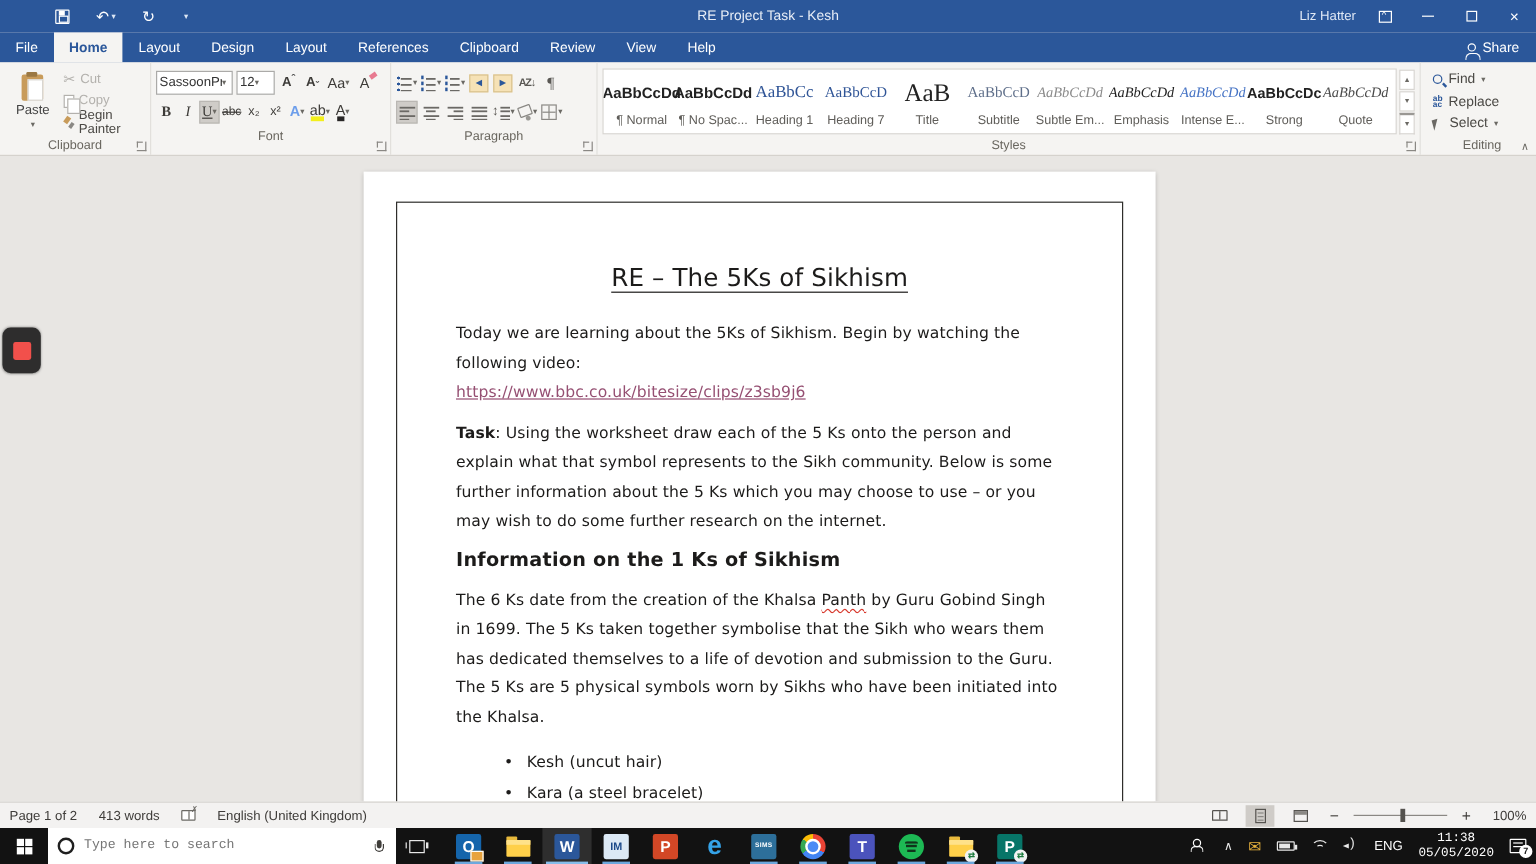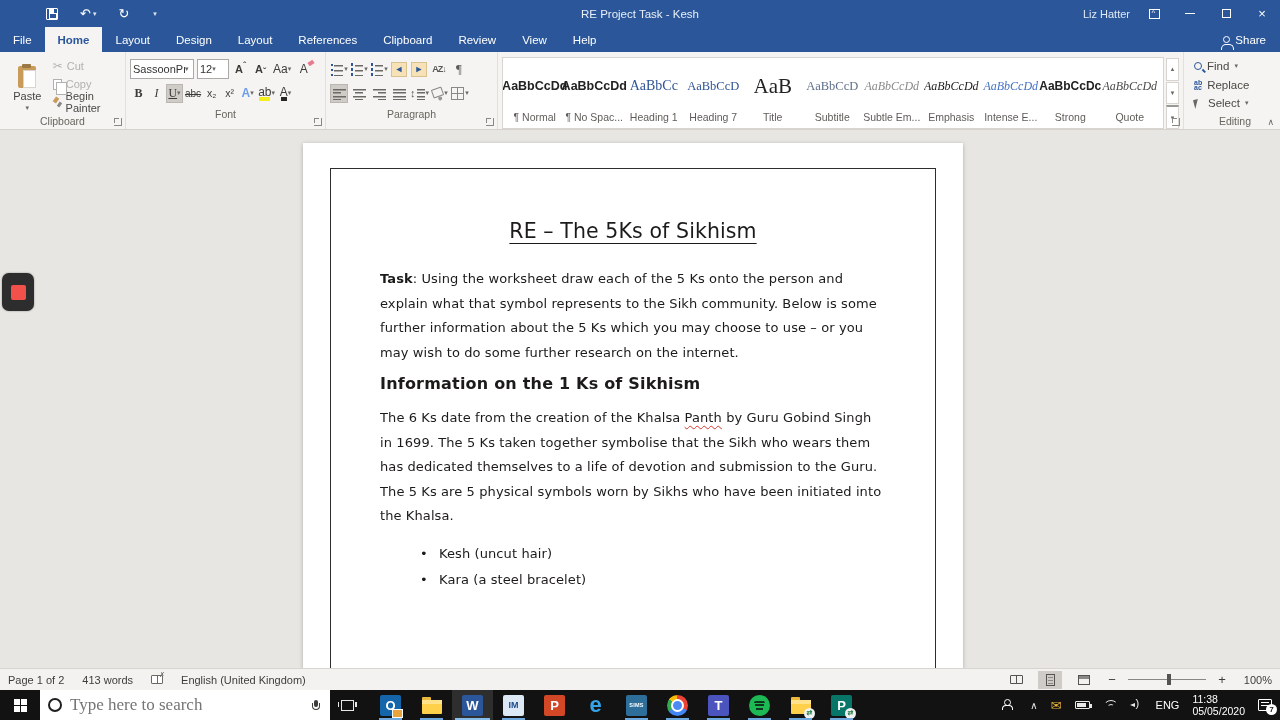--- a/index.html
+++ b/index.html
@@ -42,21 +42,21 @@
   .grp-label { height:17px; display:flex; align-items:center; justify-content:center; gap:6px; font-size:10.5px; color:#69665f; }
   .launcher { position:absolute; right:3px; bottom:3px; width:8px; height:8px; border-right:1px solid #8a8884; border-bottom:1px solid #8a8884; }
   .launcher::before { content:""; position:absolute; left:0; top:0; width:4px; height:4px; border-left:1px solid #8a8884; border-top:1px solid #8a8884; }
   .dd { font-size:7px; color:#6b6964; }
   .rsmall { display:flex; align-items:center; gap:4px; font-size:11px; color:#4a4844; padding:1px 2px; height:18px; }
   .rsmall.disabled { color:#b3b1ad; }
 
   
   .grp-clip { width:126px; }
   .clip-body { display:flex; flex:1; gap:6px; padding-left:6px; }
-  .paste-big { width:42px; display:flex; flex-direction:column; align-items:center; justify-content:flex-end; font-size:11px; color:#444; gap:2px; }
+  .paste-big { width:42px; display:flex; flex-direction:column; align-items:center; justify-content:center; font-size:11px; color:#444; gap:2px; }
   .clipboard-ic { width:18px; height:22px; background:#c89b5a; border-radius:2px; position:relative; }
   .clipboard-ic::before { content:""; position:absolute; left:4px; top:-2px; width:9px; height:4px; background:#9b7843; border-radius:1px; }
   .clipboard-ic::after { content:""; position:absolute; left:5px; top:4px; width:11px; height:16px; background:#fff; border:1px solid #d8d5d0; }
   .scissors { font-size:12px; color:#b3b1ad; }
   .copy-ic { width:9px; height:11px; border:1px solid #b3b1ad; position:relative; background:#fff; }
   .copy-ic::after { content:""; position:absolute; left:2px; top:2px; width:9px; height:11px; border:1px solid #b3b1ad; background:#fff; }
   .brush-ic { width:11px; height:11px; position:relative; }
   .brush-ic::before { content:""; position:absolute; left:1px; top:0; width:4px; height:6px; background:#c89b5a; transform:rotate(35deg); }
   .brush-ic::after { content:""; position:absolute; left:5px; top:5px; width:3px; height:5px; background:#8a8884; transform:rotate(35deg); }
 
@@ -172,21 +172,21 @@
   .zoom-track { width:78px; height:1px; background:#8a8884; position:relative; }
   .zoom-thumb { position:absolute; left:50%; top:-5px; width:4px; height:11px; background:#55534f; }
   .zoom-val { width:34px; text-align:right; }
 
   
   .taskbar { position:absolute; top:690px; left:0; right:0; height:30px; background:#121212; display:flex; align-items:stretch; color:#fff; }
   .start { width:40px; display:flex; align-items:center; justify-content:center; }
   .win-logo { width:13px; height:13px; background-image:linear-gradient(#fff,#fff),linear-gradient(#fff,#fff),linear-gradient(#fff,#fff),linear-gradient(#fff,#fff); background-size:6px 6px; background-position:0 0,7px 0,0 7px,7px 7px; background-repeat:no-repeat; }
   .searchbox { width:290px; background:#fff; display:flex; align-items:center; padding:0 8px; gap:8px; }
   .cortana-ring { width:14px; height:14px; border:2px solid #1f1f1f; border-radius:50%; flex-shrink:0; }
-  .searchbox input { border:none; outline:none; flex:1; font-size:17px; color:#333; font-family:Liberation Serif, serif; background:transparent; }
+  .searchbox input { border:none; outline:none; flex:1; font-size:11px; color:#333; font-family:Liberation Mono, monospace; background:transparent; }
   .mic { width:8px; height:11px; position:relative; margin-right:2px; flex-shrink:0; }
   .mic::before { content:""; position:absolute; left:2px; top:0; width:4px; height:7px; background:#3f3d3a; border-radius:2px; }
   .mic::after { content:""; position:absolute; left:0; top:3px; width:6px; height:6px; border:1px solid #3f3d3a; border-top:none; border-radius:0 0 5px 5px; }
   .taskview { width:34px; display:flex; align-items:center; justify-content:center; }
   .tv-ic { width:13px; height:11px; border:1.5px solid #e8e8e8; position:relative; }
   .tv-ic::before { content:""; position:absolute; left:-4px; top:1.5px; width:1.5px; height:5px; background:#e8e8e8; }
   .tv-ic::after { content:""; position:absolute; right:-4px; top:1.5px; width:1.5px; height:5px; background:#e8e8e8; }
   .apps { display:flex; margin-left:6px; }
   .tbtn { width:41px; display:flex; align-items:center; justify-content:center; position:relative; }
   .tbtn.running::after { content:""; position:absolute; left:9px; right:9px; bottom:0; height:2.5px; background:#6ca8dd; }
@@ -223,21 +223,21 @@
   .battery { width:15px; height:8px; border:1px solid #e8e8e8; border-radius:1px; position:relative; }
   .battery::before { content:""; position:absolute; left:1px; top:1px; bottom:1px; width:9px; background:#e8e8e8; }
   .battery::after { content:""; position:absolute; right:-3px; top:2px; width:2px; height:4px; background:#e8e8e8; }
   .wifi { width:14px; height:11px; position:relative; overflow:hidden; }
   .wifi::before { content:""; position:absolute; left:0; top:0; width:14px; height:14px; border:1.5px solid #e8e8e8; border-radius:50%; clip-path:polygon(50% 50%, 0 0, 100% 0); }
   .wifi::after { content:""; position:absolute; left:4px; top:4px; width:6px; height:6px; border:1.5px solid #e8e8e8; border-radius:50%; clip-path:polygon(50% 50%, 0 0, 100% 0); }
   .speaker { width:13px; height:10px; position:relative; }
   .speaker::before { content:""; position:absolute; left:0; top:3px; border-top:2px solid transparent; border-bottom:2px solid transparent; border-right:5px solid #e8e8e8; width:0; height:0; }
   .speaker::after { content:")"; position:absolute; left:6px; top:-3px; color:#e8e8e8; font-size:11px; }
   .tray-lang { font-size:11px; color:#fff; }
-  .tray-clock { text-align:left; font-size:10.5px; line-height:12px; color:#fff; }
+  .tray-clock { text-align:center; font-size:10.5px; line-height:12px; color:#fff;font-family:Liberation Mono, monospace; }
   .notif { width:14px; height:12px; border:1.2px solid #fff; border-radius:1px; position:relative; }
   .notif::before { content:""; position:absolute; left:2px; top:2px; width:8px; height:1.2px; background:#fff; box-shadow:0 3px 0 #fff; }
   .notif-badge { position:absolute; right:-5px; bottom:-4px; width:11px; height:11px; background:#fff; color:#121212; border-radius:50%; font-size:7.5px; font-weight:700; display:flex; align-items:center; justify-content:center; }
 </style>
 </head>
 <body>
 
 <div class="screen">
 
   <div class="titlebar">
@@ -481,20 +481,21 @@
               <span class="sm">AaBbCcDd</span>
               <span class="lb">Quote</span>
             </div>
           </div>
         <div class="gal-scroll">
           <span class="gal-btn">▲</span>
           <span class="gal-btn">▼</span>
           <span class="gal-btn more">▼</span>
         </div>
       </div>
+      <div class="grp-label">Styles</div>
       <span class="launcher"></span>
     </div>
 
     <div class="grp grp-edit" style="border-right:none;">
       <div class="edit-row">
           <span class="mag"></span>
           <span>Find</span>
           <span class="dd">▾</span>
         </div>
       <div class="edit-row">
@@ -509,20 +510,23 @@
       <div class="grp-label">Editing</div>
       <span class="collapse">∧</span>
     </div>
   </div>
 
   <div class="workspace">
     <div class="page">
       <div class="page-border">
         <div class="doc">
           <div class="doc-title">RE – The 5Ks of Sikhism</div>
+          <p><span>Today we are learning about the 5Ks of Sikhism. Begin by watching the following video:</span><br>
+            <a href="#">https://www.bbc.co.uk/bitesize/clips/z3sb9j6</a>
+          </p>
           <p><span class="bold">Task</span><span>: Using the worksheet draw each of the 5 Ks onto the person and explain what that symbol represents to the Sikh community. Below is some further information about the 5 Ks which you may choose to use – or you may wish to do some further research on the internet.</span></p>
           <h2>Information on the 1 Ks of Sikhism</h2>
           <p><span>The 6 Ks date from the creation of the Khalsa </span><span class="misspell">Panth</span><span> by Guru Gobind Singh in 1699. The 5 Ks taken together symbolise that the Sikh who wears them has dedicated themselves to a life of devotion and submission to the Guru. The 5 Ks are 5 physical symbols worn by Sikhs who have been initiated into the Khalsa.</span></p>
           <ul>
 
               <li><span class="b-dot">•</span><span>Kesh (uncut hair)</span></li>
 
               <li><span class="b-dot">•</span><span>Kara (a steel bracelet)</span></li>
 
             </ul>

